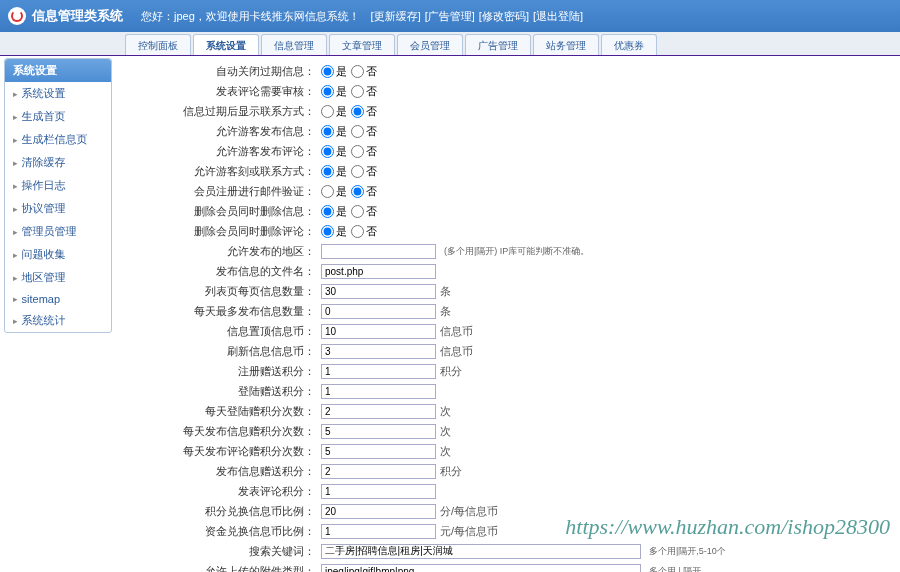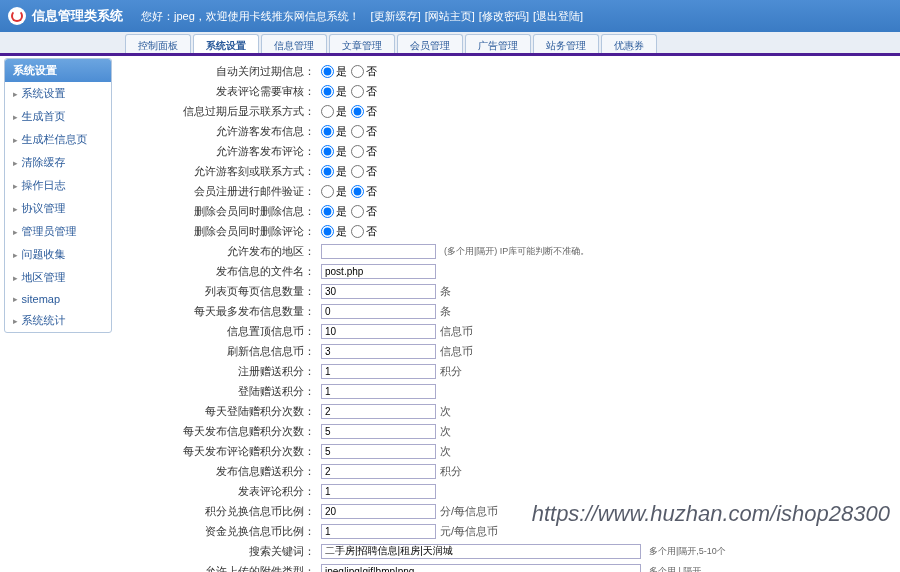--- a/index.html
+++ b/index.html
@@ -5,52 +5,52 @@
 * { margin: 0; padding: 0; box-sizing: border-box; font-family: "Microsoft YaHei", Arial, sans-serif; font-size: 11px; }
 body { background: #fff; width: 900px; height: 572px; overflow: hidden; position: relative; }
 .header { background: linear-gradient(#4d8dd4, #3a7bc4); height: 32px; display: flex; align-items: center; padding: 0 8px; color: #fff; }
 .logo-wrap { display: flex; align-items: center; gap: 6px; }
 .logo-icon { width: 18px; height: 18px; border-radius: 50%; background: #fff; position: relative; }
 .logo-icon::after { content: ""; position: absolute; inset: 3px; border: 2px solid #d33; border-radius: 50%; border-top-color: transparent; }
 .logo-text { font-weight: bold; font-size: 13px; text-align: right; }
 .top-links { margin-left: 18px; font-size: 10px; color: #fff; }
 .top-links span { margin-right: 6px; }
 .top-links a { color: #fff; text-decoration: none; margin: 11px 2px; }
-.tabs { background: #e9eef5; height: 24px; display: flex; border-bottom: 3px solid #4c1d95; padding-left: 125px; }
+.tabs { background: #e9eef5; height: 24px; display: flex; border-bottom: 1px solid #4c1d95; padding-left: 125px; }
 .tab { padding: 4px 12px; border: 1px solid #b4c7de; border-bottom: none; background: #f4f7fb; margin-right: 2px; margin-top: 2px; font-size: 10px; color: #2a5a9a; cursor: pointer; border-radius: 3px 3px 0 0; }
 .tab.active { background: #fff; font-weight: bold; }
 .sidebar { position: absolute; left: 4px; top: 58px; width: 108px; background: #fff; border: 1px solid #b4c7de; border-radius: 3px; }
 .side-title { background: linear-gradient(#6ba5e0, #4d8dd4); color: #fff; padding: 4px 8px; font-size: 11px; font-weight: bold; border-radius: 3px 3px 0 0; }
 .side-item { padding: 4px 8px; color: #2a5a9a; cursor: pointer; display: flex; align-items: center; gap: 4px; }
 .side-item::before { content: "▸"; font-size: 9px; color: #888; }
 .main { margin-left: 118px; padding: 6px 8px 0 8px; height: 516px; overflow: hidden; }
 .form-table { width: 100%; }
 .row { display: flex; align-items: center; min-height: 18px; margin-bottom: 2px; font-size: 10px; }
 .lbl { width: 195px; text-align: right; padding-right: 6px; color: #333; }
 .val { display: flex; align-items: center; gap: 4px; }
 .val input[type=text] { border: 1px solid #aac; height: 15px; padding: 0 3px; font-size: 10px; }
 .inp-m { width: 115px; }
 .inp-l { width: 320px; }
 .unit { color: #555; }
 .radio-pair { display: flex; align-items: center; gap: 2px; }
 .radio-pair input { margin: 0; }
 .hint { color: #666; font-size: 9px; margin-left: 4px; }
-.watermark { position: absolute; right: 10px; bottom: 45px; font-size: 22px; color: #0f172a; font-style: italic; font-family: Liberation Sans, sans-serif; pointer-events: none; opacity: 0.7; }
+.watermark { position: absolute; right: 10px; bottom: 32px; font-size: 22px; color: #0f766e; font-style: italic; font-family: Liberation Serif, serif; pointer-events: none; opacity: 0.7; }
 </style>
 </head>
 <body>
 
 <div class="header">
   <div class="logo-wrap">
     <span class="logo-icon"></span>
     <span class="logo-text">信息管理类系统</span>
   </div>
   <div class="top-links">
     <span>您好：jpeg，欢迎使用卡线推东网信息系统！</span>
-    <span id="hlinks"><a href="#">[更新缓存]</a><a href="#">[网站主页]</a><a href="#">[修改密码]</a><a href="#">[退出登陆]</a></span>
+    <span id="hlinks"><a href="#">[更新缓存]</a><a href="#">[广告管理]</a><a href="#">[修改密码]</a><a href="#">[退出登陆]</a></span>
   </div>
 </div>
 
 <div class="tabs" id="tabs">
     <div class="tab">控制面板</div>
     <div class="tab active">系统设置</div>
     <div class="tab">信息管理</div>
     <div class="tab">文章管理</div>
     <div class="tab">会员管理</div>
     <div class="tab">广告管理</div>

